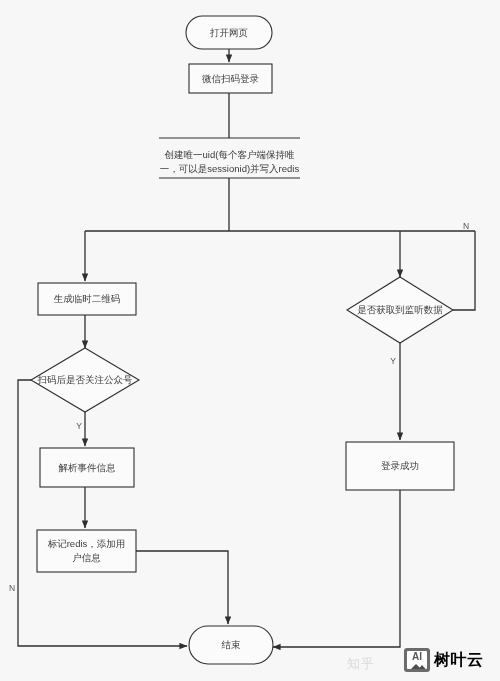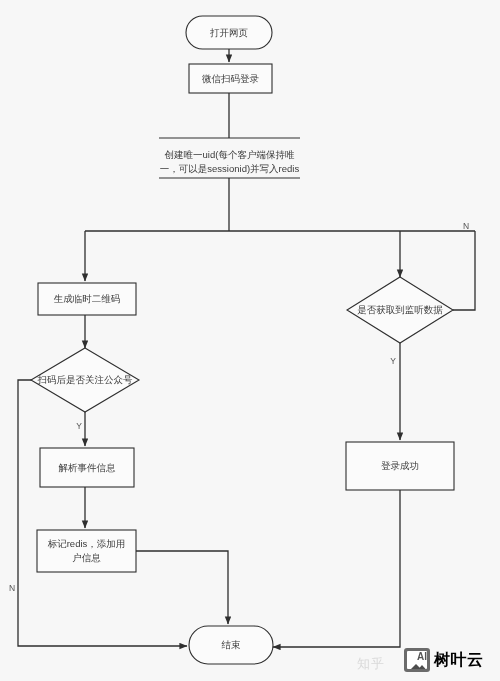--- a/index.html
+++ b/index.html
@@ -64,21 +64,21 @@
   }
   
   .wm {
     position: absolute;
     display: flex;
     align-items: center;
     gap: 4px;
     user-select: none;
   }
   #wm-zhihu {
-    left: 357px;
+    left: 347px;
     top: 655px;
     font-size: 13px;
     color: #d9d9d9;
     letter-spacing: 1px;
     font-family: "Liberation Sans", "DejaVu Sans", sans-serif;
   }
   #wm-brand {
     left: 404px;
     top: 648px;
   }
@@ -99,21 +99,21 @@
     bottom: 3px;
     background: #ffffff;
     border-radius: 1px;
     overflow: hidden;
   }
   .ai-badge .ai-letters {
     position: absolute;
     left: 0;
     right: 0;
     top: 0px;
-    text-align: right;
+    text-align: center;
     font-size: 10px;
     font-weight: bold;
     color: #555555;
     font-family: "Liberation Sans", "DejaVu Sans", sans-serif;
     line-height: 11px;
   }
   .ai-badge .mount {
     position: absolute;
     left: -2px;
     bottom: -6px;

